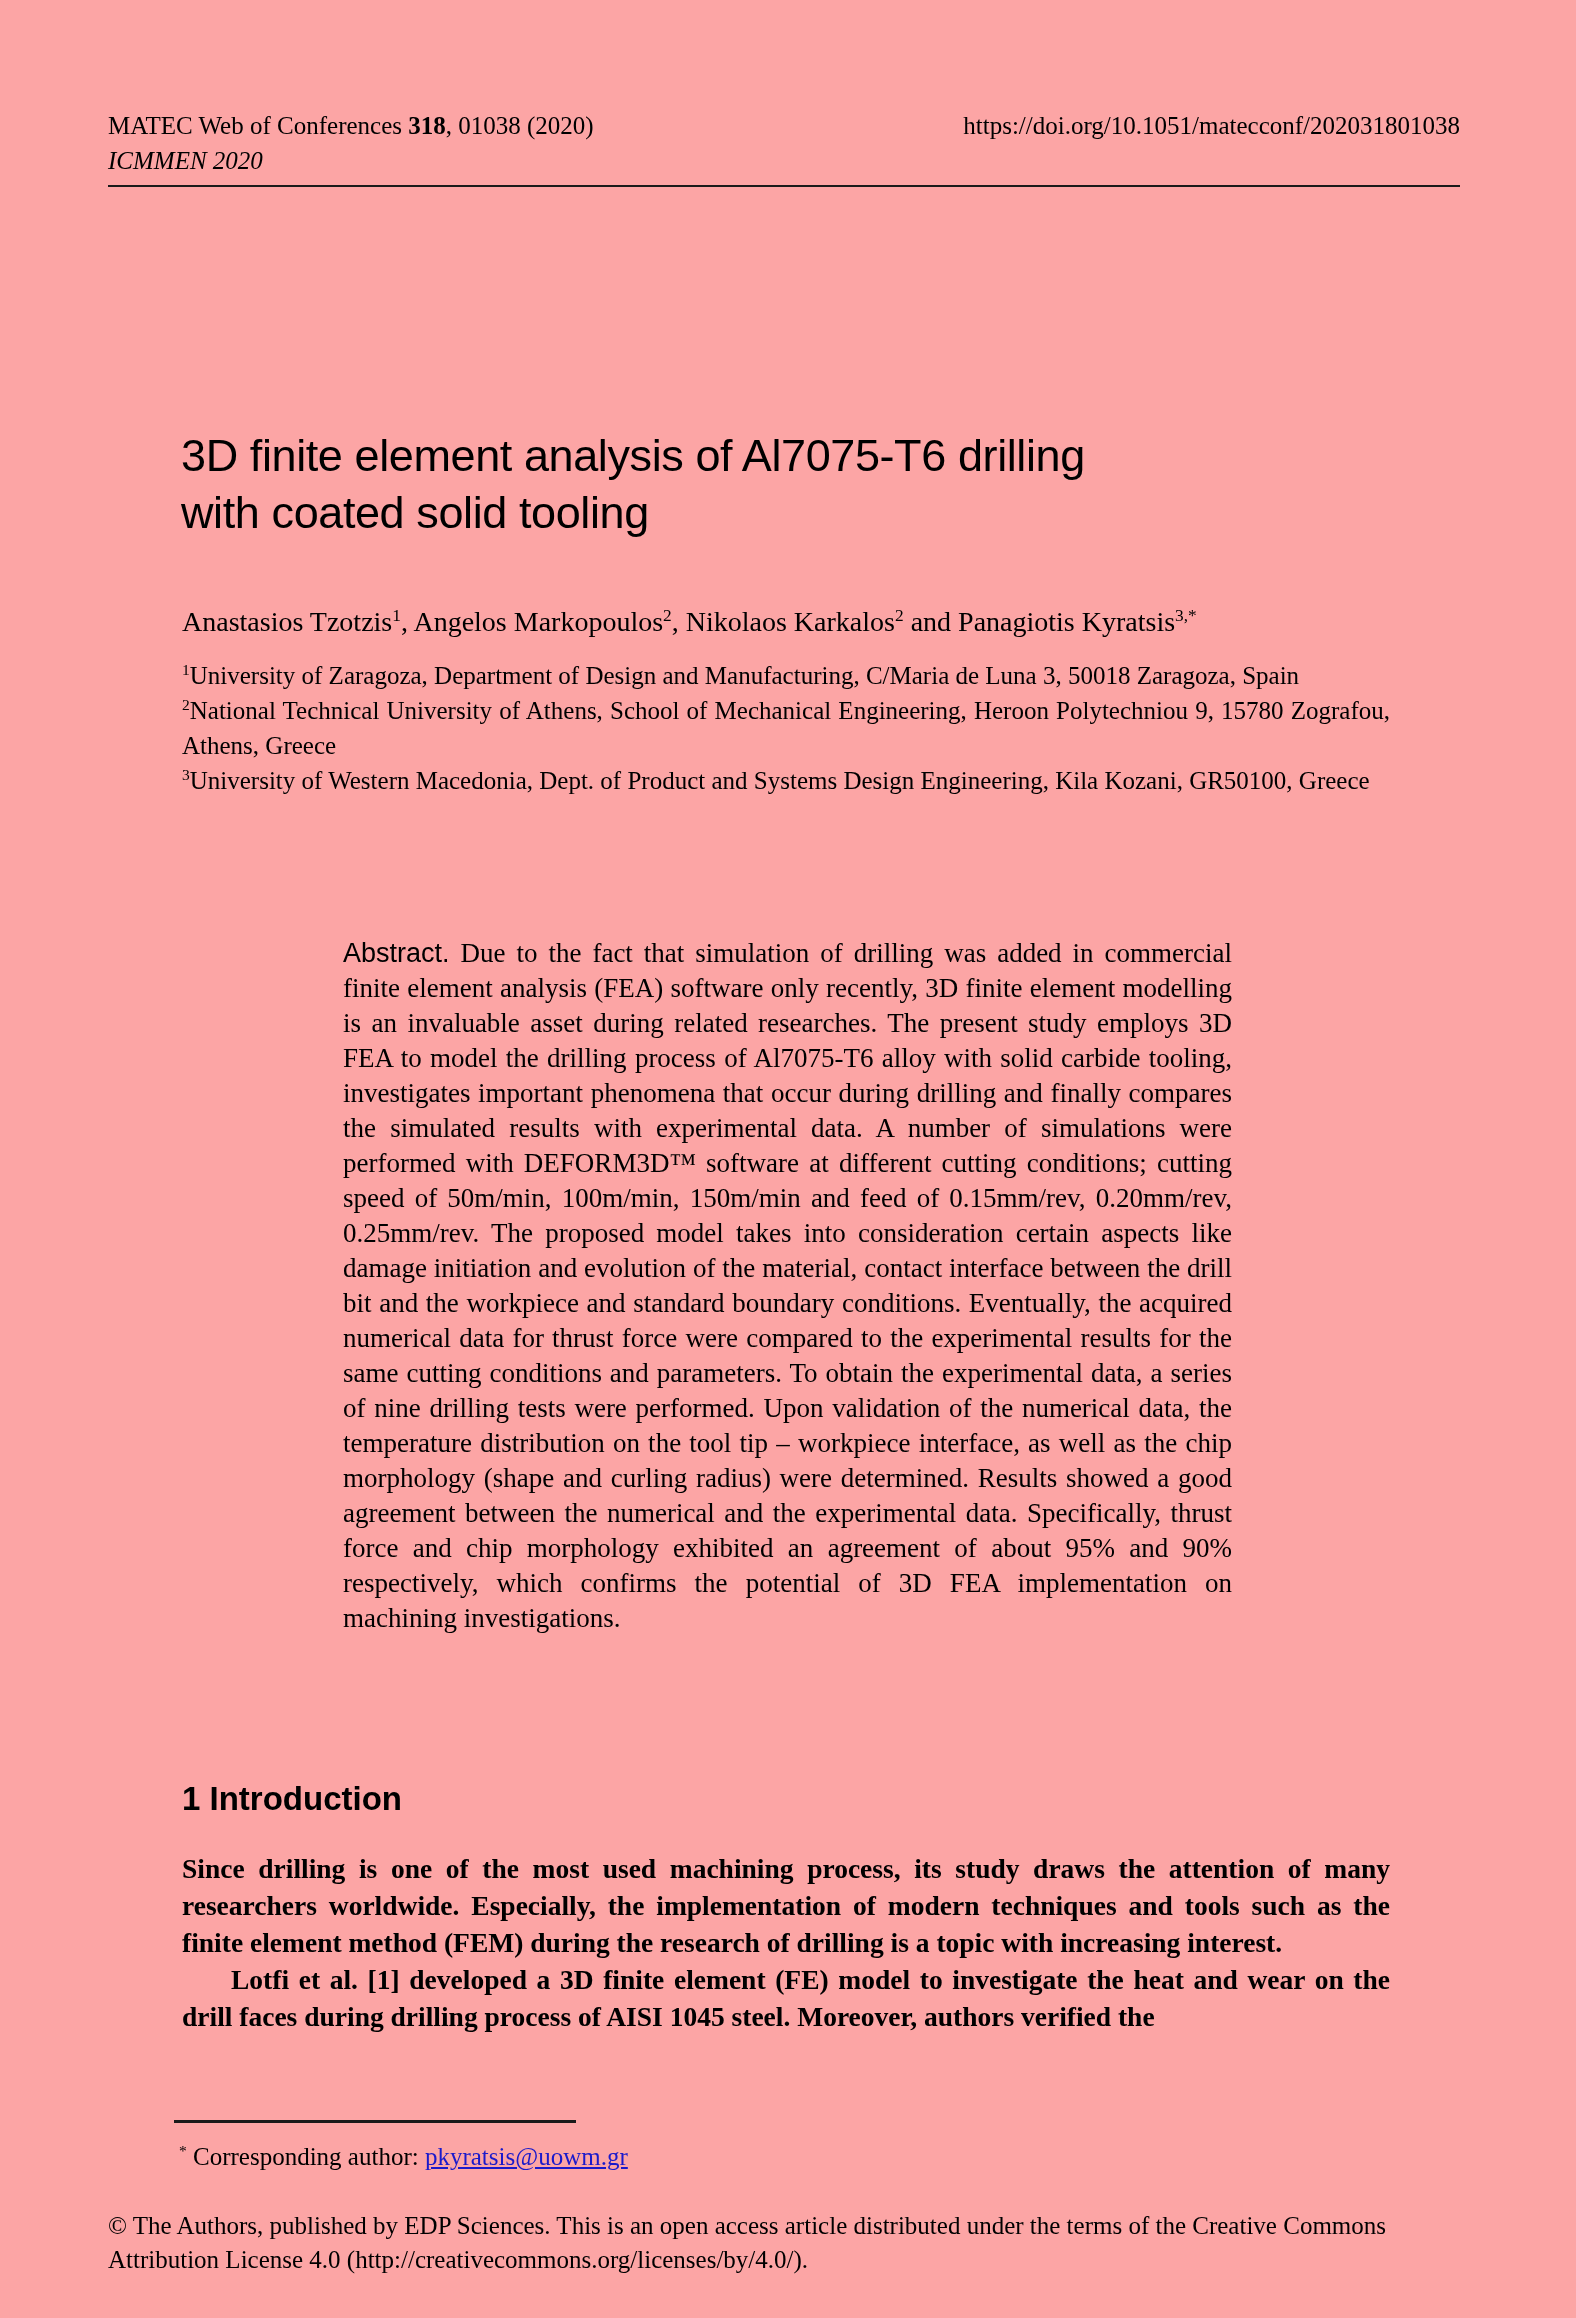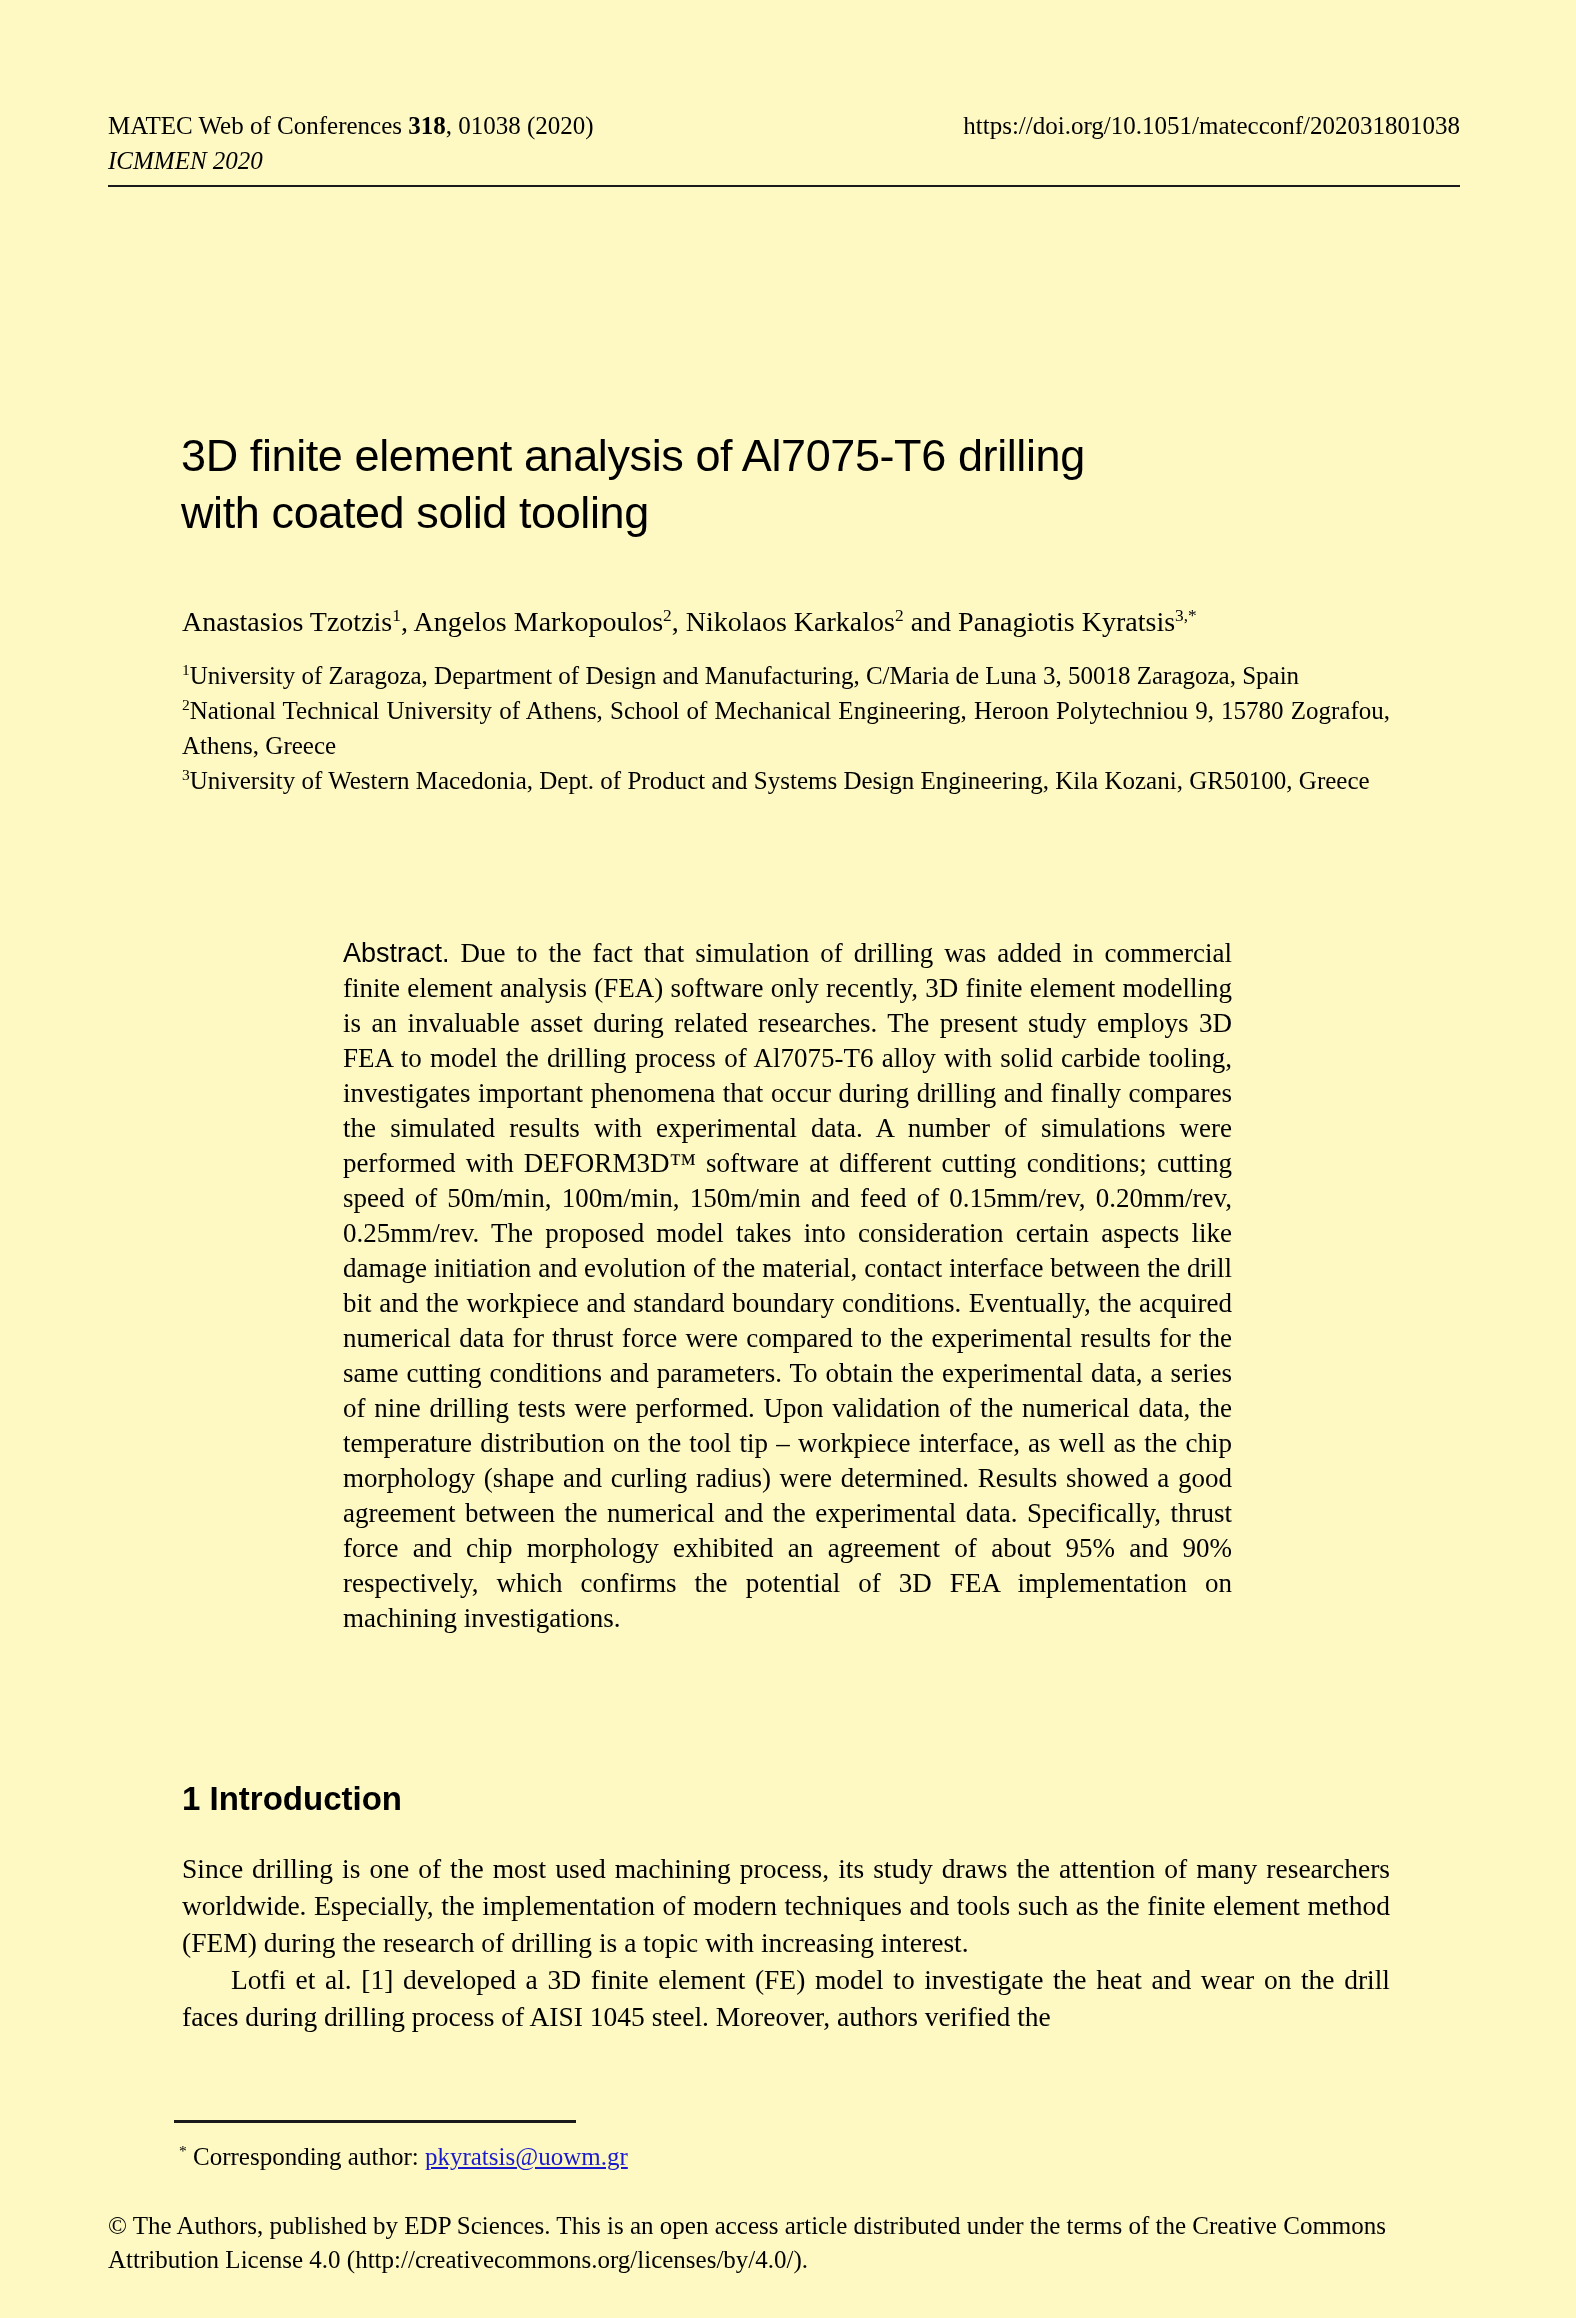--- a/index.html
+++ b/index.html
@@ -1,20 +1,20 @@
 <!DOCTYPE html>
 <html style="font-size:12.6px"><head>
 <meta charset="utf-8">
 <style>
   html, body { margin: 0; padding: 0; background: #ffffff; }
   .page {
     position: relative;
     width: 1577px;
     height: 2319px;
-    background: #fef9c3;
+    background: #fca5a5;
     color: #000000;
     overflow: hidden;
     font-family: "Liberation Serif", "DejaVu Serif", serif;
   }
   
   .header {
     position: absolute;
     left: 108px; top: 108px; width: 1352px;
     font-size: 25px; line-height: 35px;
   }
@@ -71,21 +71,21 @@
     font-weight: bold;
     font-size: 33px; line-height: 41px;
   }
   
   .intro {
     position: absolute;
     left: 182px; top: 1850px; width: 1208px;
     font-size: 27.5px; line-height: 37px;
     text-align: justify;
   }
-  .intro p { margin: 0; }
+  .intro p { margin: 0; font-weight: bold; }
   .intro p.indent { text-indent: 49px; }
   
   .footnote-rule {
     position: absolute;
     left: 174px; top: 2120px; width: 402px; height: 3.1px;
     background: #1a1a1a;
   }
   .footnote {
     position: absolute;
     left: 179px; top: 2140px; width: 1208px;

